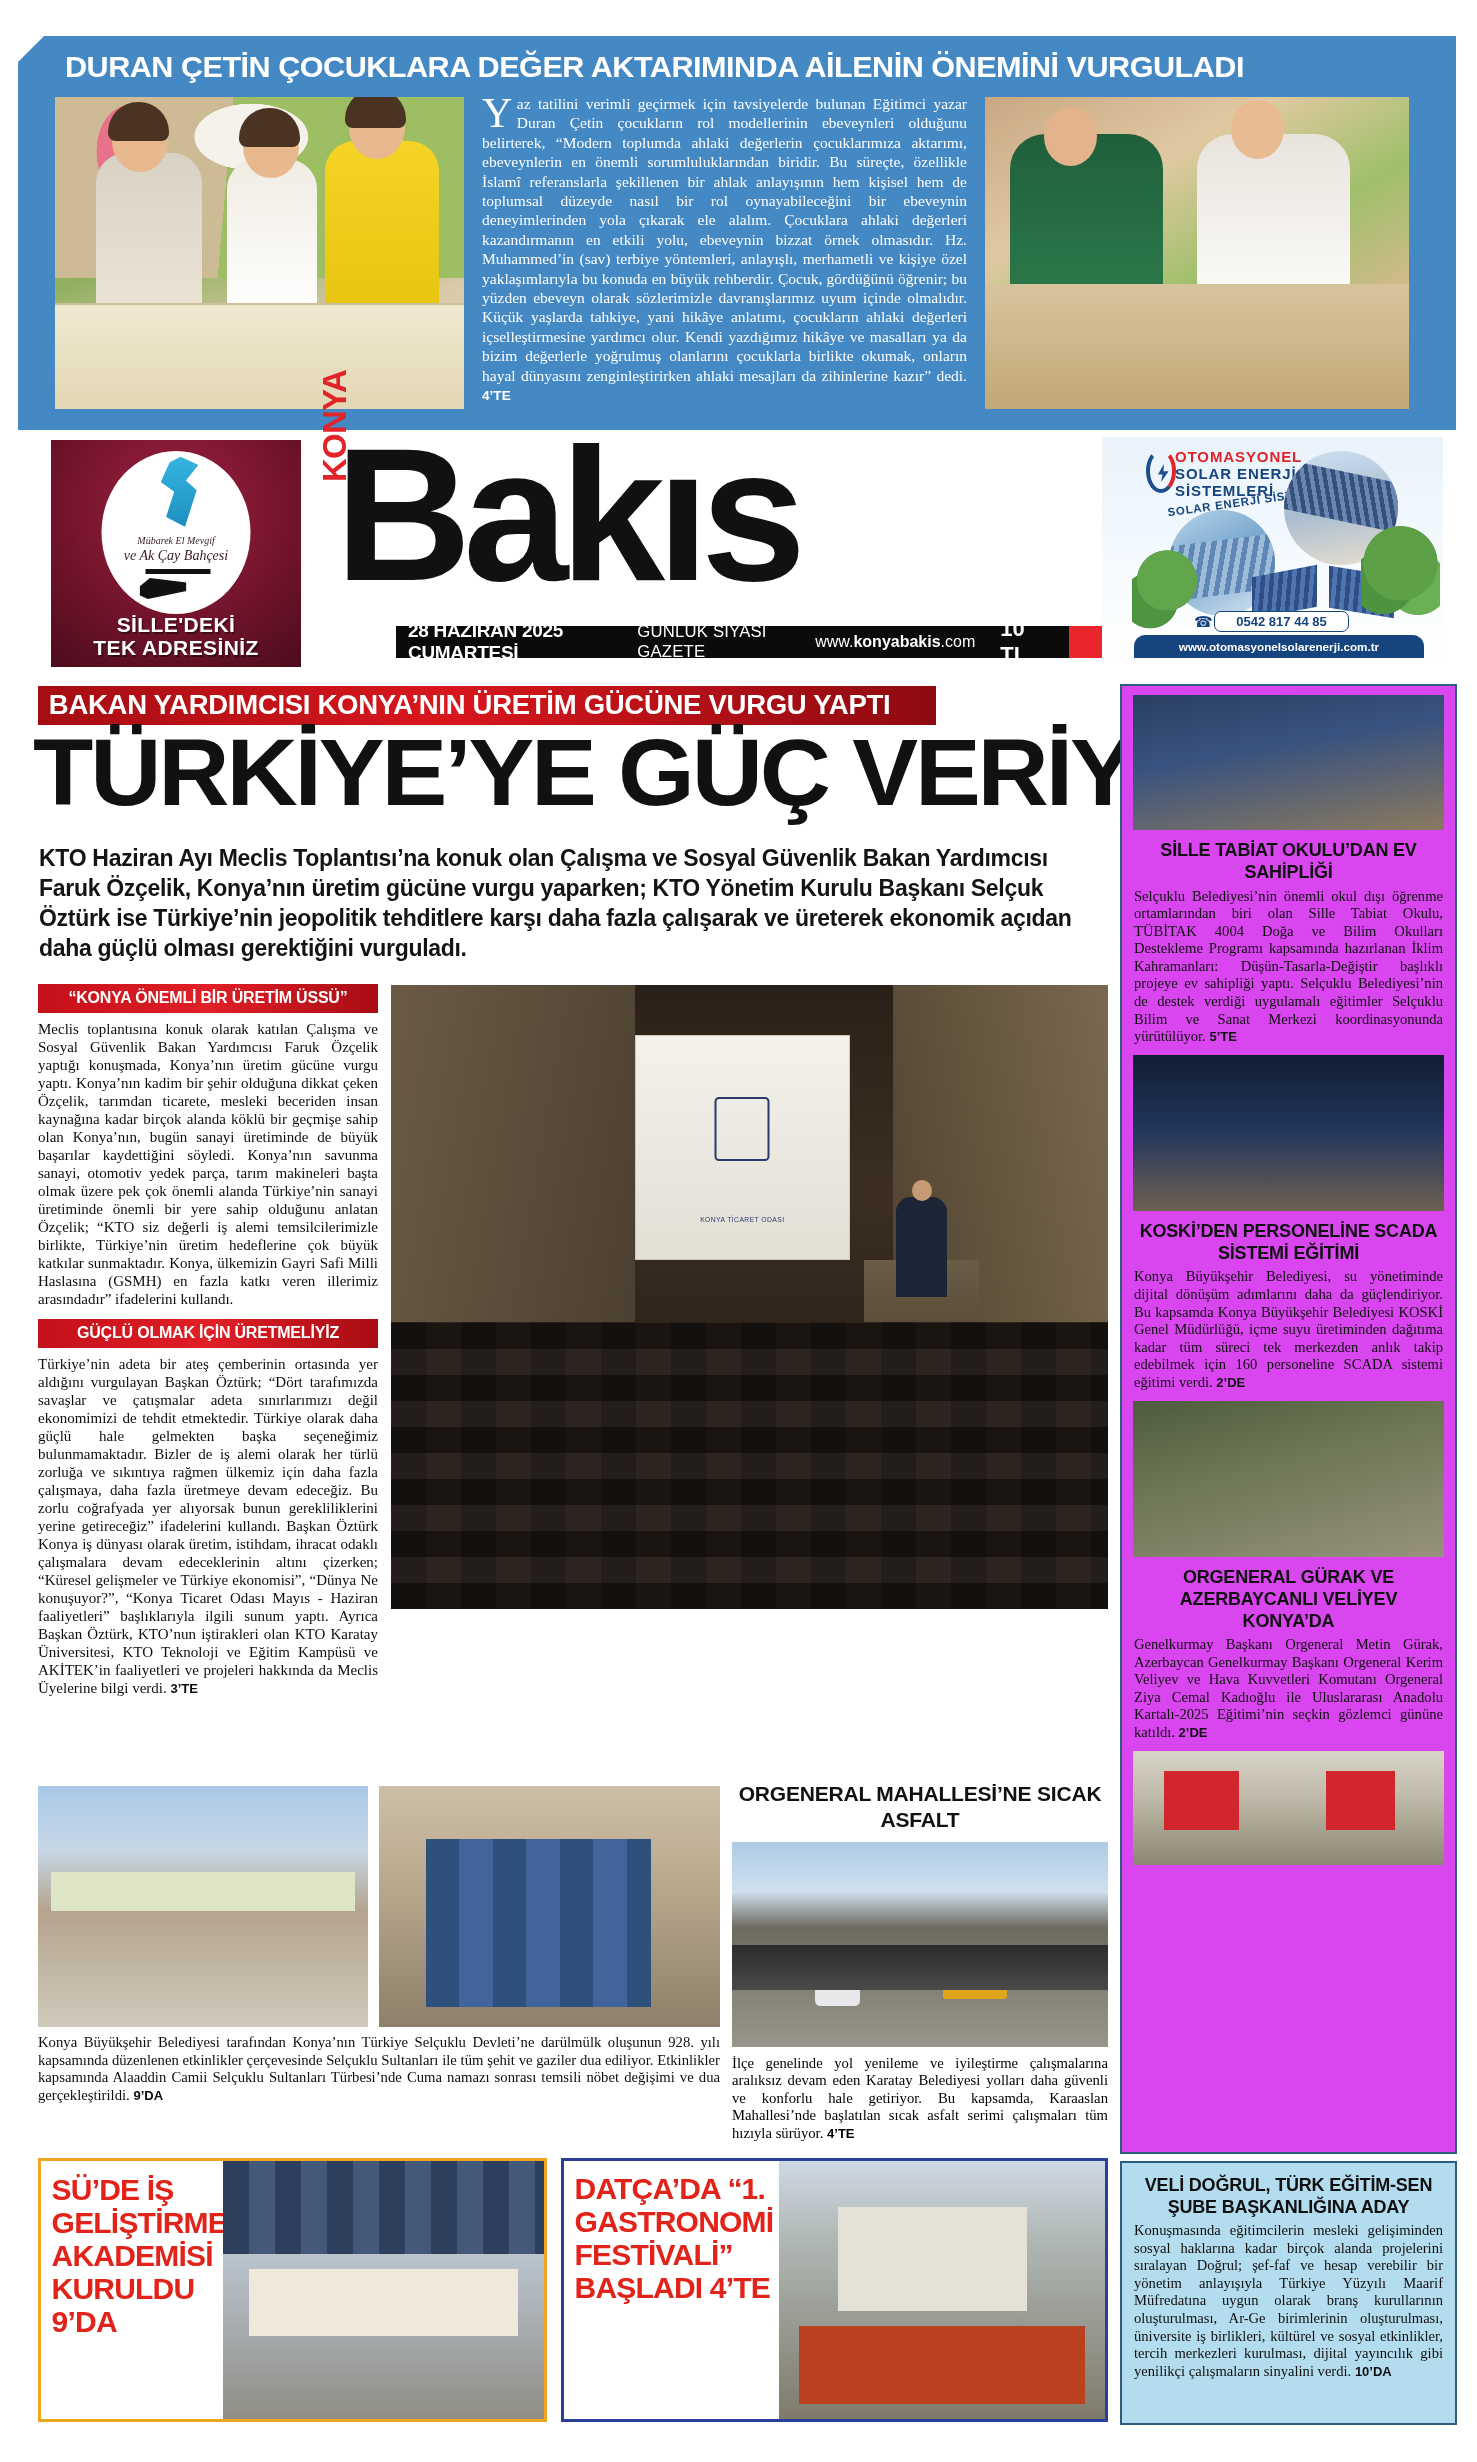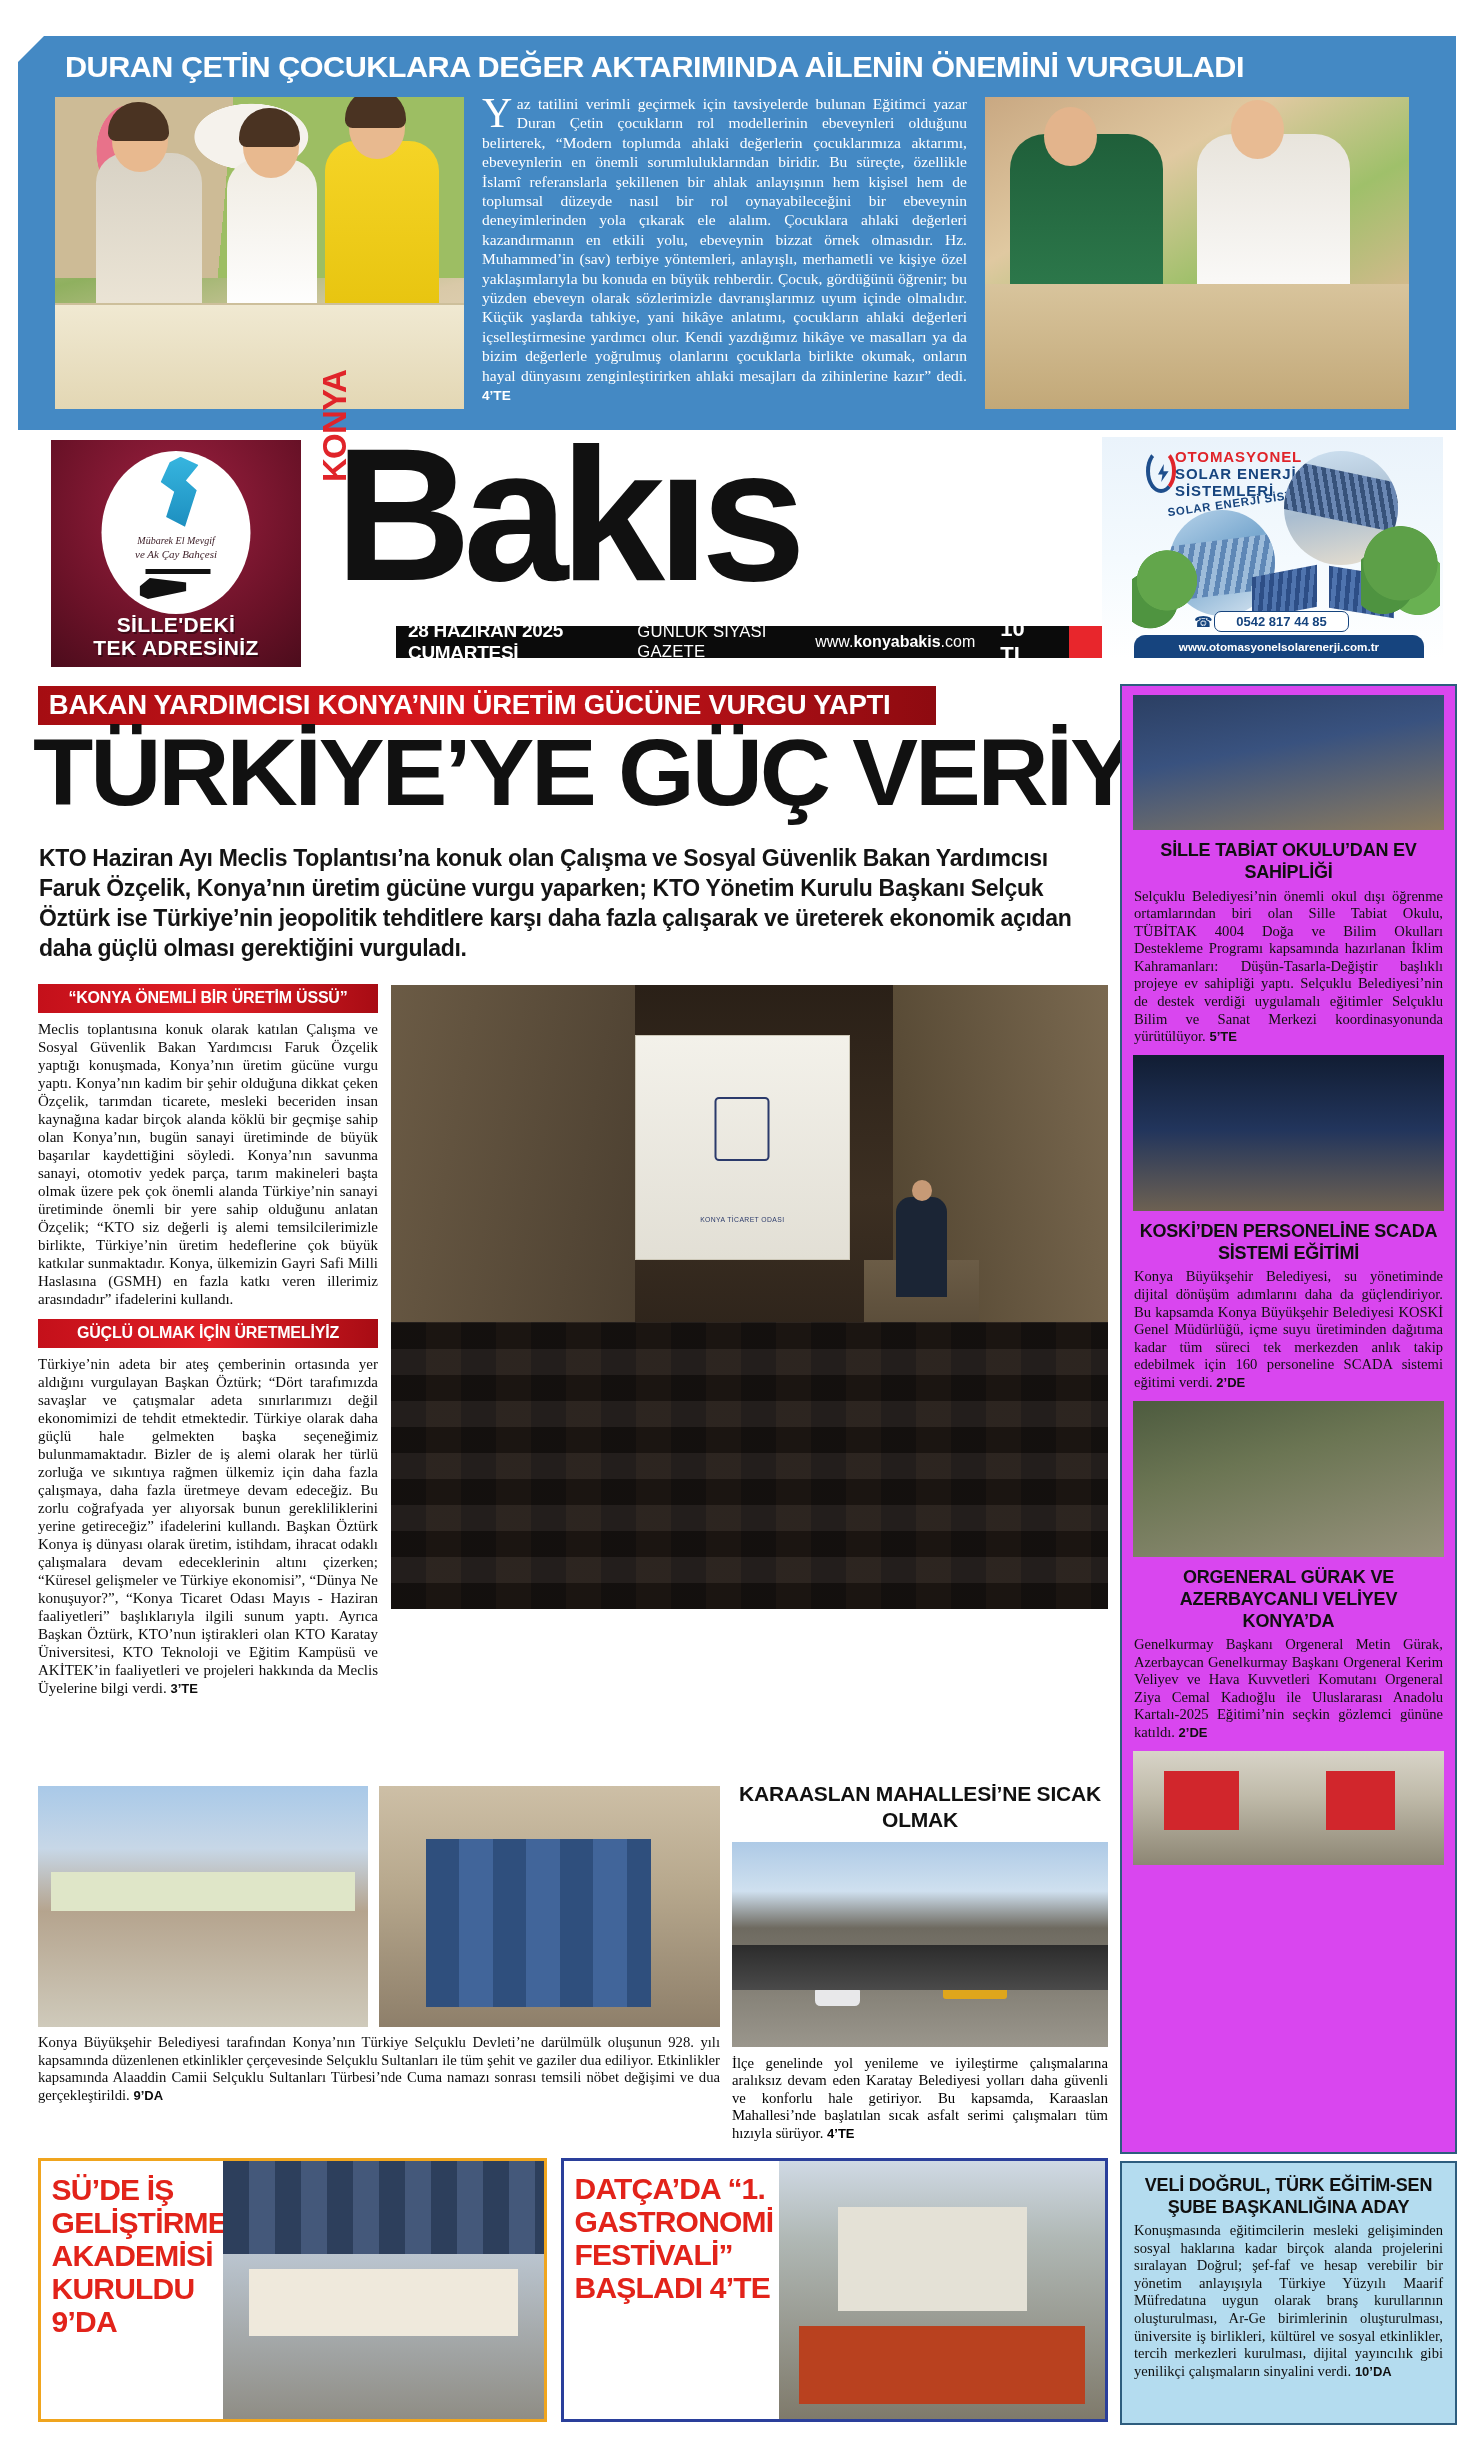--- a/index.html
+++ b/index.html
@@ -85,21 +85,21 @@
   }
   .ad-sille .swoosh{
     position:absolute; left:50%; top:16.7px; transform:translateX(-50%);
     width:45px; height:70px;
     background:linear-gradient(180deg,#36b5df,#1d8fc0);
     clip-path: polygon(60% 0,100% 12%,72% 34%,96% 48%,70% 100%,28% 86%,46% 50%,16% 36%,36% 8%);
   }
   .ad-sille .ar1{ position:absolute; left:50%; top:95px; transform:translateX(-50%);
     font-family:"Liberation Serif",serif; font-style:italic; font-size:10px; color:#3a1b24; white-space:nowrap;}
   .ad-sille .ar2{ position:absolute; left:50%; top:108px; transform:translateX(-50%);
-    font-family:"Liberation Serif",serif; font-style:italic; font-size:11px; color:#3a1b24; white-space:nowrap;}
+    font-family:"Liberation Serif",serif; font-style:italic; font-size:14px; color:#3a1b24; white-space:nowrap;}
   .ad-sille .hand{
     position:absolute; left:50%; top:129px; transform:translateX(-50%);
     width:73px; height:32px;
   }
   .ad-sille .hand:before{content:"";position:absolute;left:6px;top:0;width:65px;height:4.5px;background:#111;}
   .ad-sille .hand:after{content:"";position:absolute;left:0;top:9px;width:47px;height:21px;background:#111;
     clip-path:polygon(0 40%,22% 0,100% 22%,100% 62%,18% 100%,0 82%);}
   .ad-sille .l1,.ad-sille .l2{
     position:absolute; left:0; width:100%; text-align:center; color:#fff;
     font-weight:bold; font-size:21px; letter-spacing:0.4px;
@@ -482,21 +482,21 @@
       </div>
       <div class="ll-ph b"></div>
     </div>
     <div class="ll-body">
       <span>Konya Büyükşehir Belediyesi tarafından Konya’nın Türkiye Selçuklu Devleti’ne darülmülk oluşunun 928. yılı kapsamında düzenlenen etkinlikler çerçevesinde Selçuklu Sultanları ile tüm şehit ve gaziler dua ediliyor. Etkinlikler kapsamında Alaaddin Camii Selçuklu Sultanları Türbesi’nde Cuma namazı sonrası temsili nöbet değişimi ve dua gerçekleştirildi.</span>
       <span class="pg">9’DA</span>
     </div>
   </div>
 
   <div class="lower-mid">
-    <div class="lm-title">KARAASLAN MAHALLESİ’NE SICAK OLMAK</div>
+    <div class="lm-title">ORGENERAL MAHALLESİ’NE SICAK ASFALT</div>
     <div class="lm-photo">
       <div class="truck"></div>
       <div class="car"></div>
     </div>
     <div class="lm-body">
       <span>İlçe genelinde yol yenileme ve iyileştirme çalışmalarına aralıksız devam eden Karatay Belediyesi yolları daha güvenli ve konforlu hale getiriyor. Bu kapsamda, Karaaslan Mahallesi’nde başlatılan sıcak asfalt serimi çalışmaları tüm hızıyla sürüyor.</span>
       <span class="pg">4’TE</span>
     </div>
   </div>
 

